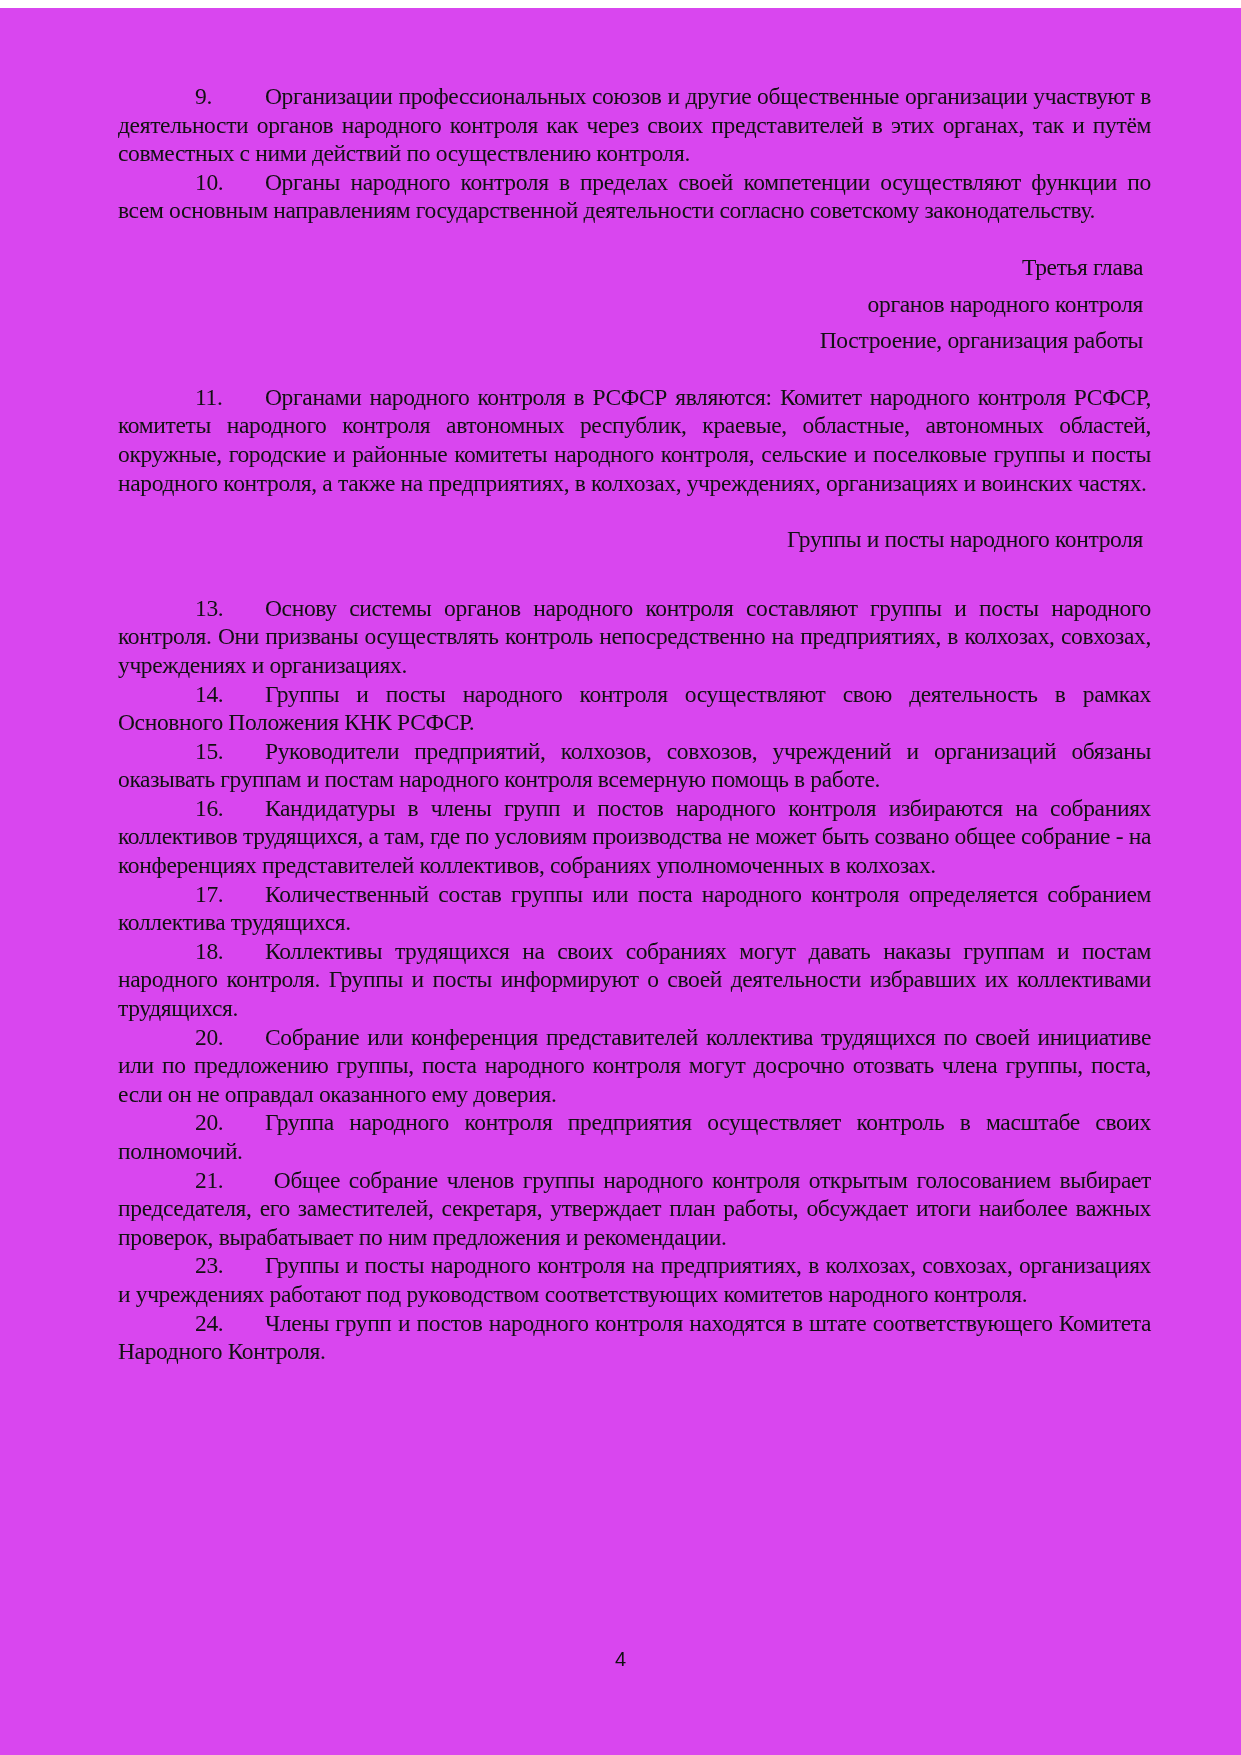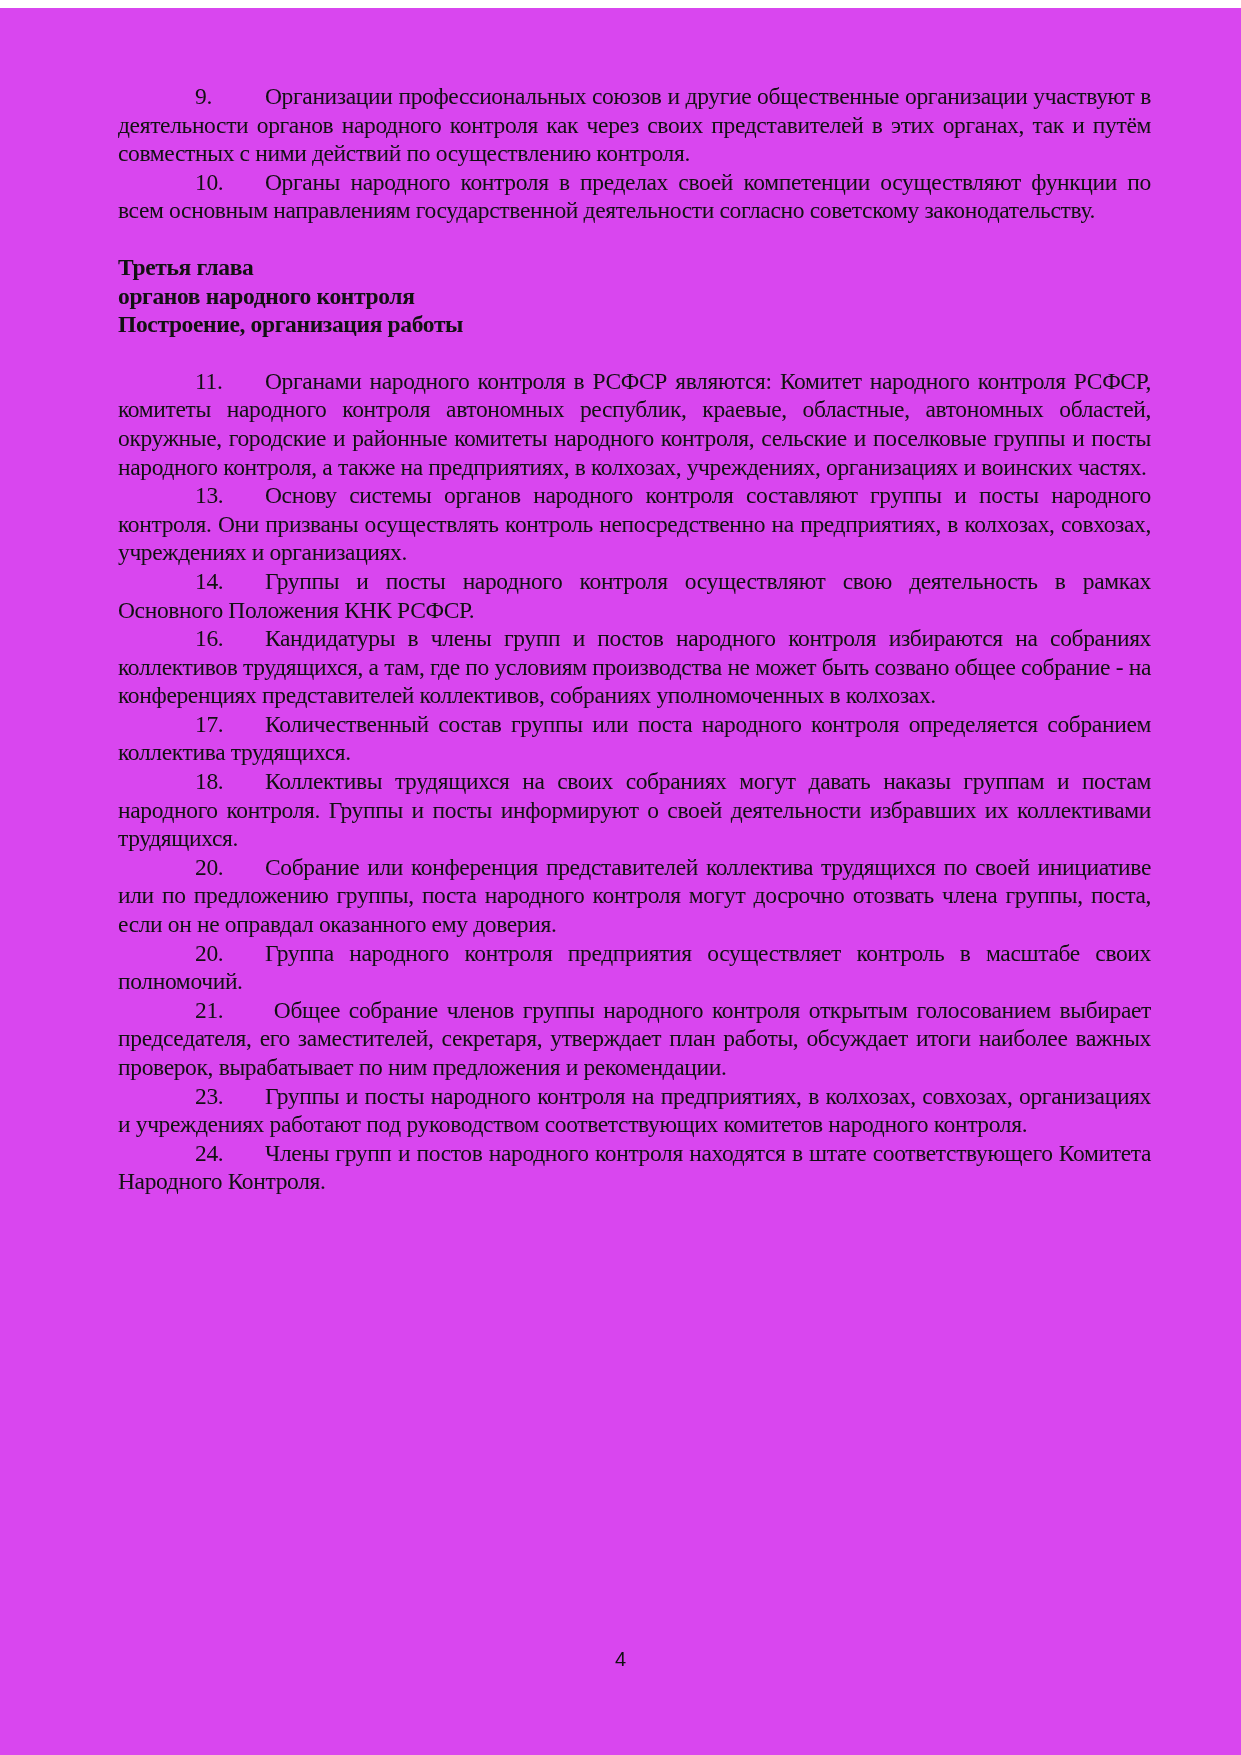--- a/index.html
+++ b/index.html
@@ -10,21 +10,21 @@
     font-family: "Liberation Serif", "DejaVu Serif", serif;
     padding-left: 47px;
   }
   .content {
     position: absolute; left: 118px; top: 74px; width: 1033px;
     font-size: 23.5px; line-height: 28.6px; letter-spacing: -0.35px;
   }
   .para { text-align: justify; text-indent: 0; margin: 0; }
   .para .num { display: inline-block; width: 70px; padding-left: 77px; }
   .heading {
-    text-align: left; font-weight: bold; margin: 0;
+    text-align: right; font-weight: normal; margin: 8px;
   }
   .chapter-block { margin-top: 28px; margin-bottom: 28px; }
   .section-title { margin-top: 28px; margin-bottom: 40px; }
   .page-number {
     position: absolute; left: 0; width: 1241px; top: 1640px; text-align: center;
     font-family: "Liberation Sans", "DejaVu Sans", sans-serif; font-size: 20px; color: #111;
   }
 </style>
 </head>
 <body>
@@ -36,23 +36,25 @@
     <p class="para"><span class="num">10.</span><span>Органы народного контроля в пределах своей компетенции осуществляют функции по всем основным направлениям государственной деятельности согласно советскому законодательству.</span></p>
 
     <div class="chapter-block">
       <p class="heading">Третья глава</p>
       <p class="heading">органов народного контроля</p>
       <p class="heading">Построение, организация работы</p>
     </div>
 
     <p class="para"><span class="num">11.</span><span>Органами народного контроля в РСФСР являются: Комитет народного контроля РСФСР, комитеты народного контроля автономных республик, краевые, областные, автономных областей, окружные, городские и районные комитеты народного контроля, сельские и поселковые группы и посты народного контроля, а также на предприятиях, в колхозах, учреждениях, организациях и воинских частях.</span></p>
 
+    <p class="heading section-title">Группы и посты народного контроля</p>
 
     <p class="para"><span class="num">13.</span><span>Основу системы органов народного контроля составляют группы и посты народного контроля. Они призваны осуществлять контроль непосредственно на предприятиях, в колхозах, совхозах, учреждениях и организациях.</span></p>
     <p class="para"><span class="num">14.</span><span>Группы и посты народного контроля осуществляют свою деятельность в рамках Основного Положения КНК РСФСР.</span></p>
+    <p class="para"><span class="num">15.</span><span>Руководители предприятий, колхозов, совхозов, учреждений и организаций обязаны оказывать группам и постам народного контроля всемерную помощь в работе.</span></p>
     <p class="para"><span class="num">16.</span><span>Кандидатуры в члены групп и постов народного контроля избираются на собраниях коллективов трудящихся, а там, где по условиям производства не может быть созвано общее собрание - на конференциях представителей коллективов, собраниях уполномоченных в колхозах.</span></p>
     <p class="para"><span class="num">17.</span><span>Количественный состав группы или поста народного контроля определяется собранием коллектива трудящихся.</span></p>
     <p class="para"><span class="num">18.</span><span>Коллективы трудящихся на своих собраниях могут давать наказы группам и постам народного контроля. Группы и посты информируют о своей деятельности избравших их коллективами трудящихся.</span></p>
     <p class="para"><span class="num">20.</span><span>Собрание или конференция представителей коллектива трудящихся по своей инициативе или по предложению группы, поста народного контроля могут досрочно отозвать члена группы, поста, если он не оправдал оказанного ему доверия.</span></p>
     <p class="para"><span class="num">20.</span><span>Группа народного контроля предприятия осуществляет контроль в масштабе своих полномочий.</span></p>
     <p class="para"><span class="num">21.</span><span> Общее собрание членов группы народного контроля открытым голосованием выбирает председателя, его заместителей, секретаря, утверждает план работы, обсуждает итоги наиболее важных проверок, вырабатывает по ним предложения и рекомендации.</span></p>
     <p class="para"><span class="num">23.</span><span>Группы и посты народного контроля на предприятиях, в колхозах, совхозах, организациях и учреждениях работают под руководством соответствующих комитетов народного контроля.</span></p>
     <p class="para"><span class="num">24.</span><span>Члены групп и постов народного контроля находятся в штате соответствующего Комитета Народного Контроля.</span></p>
   </div>
 

